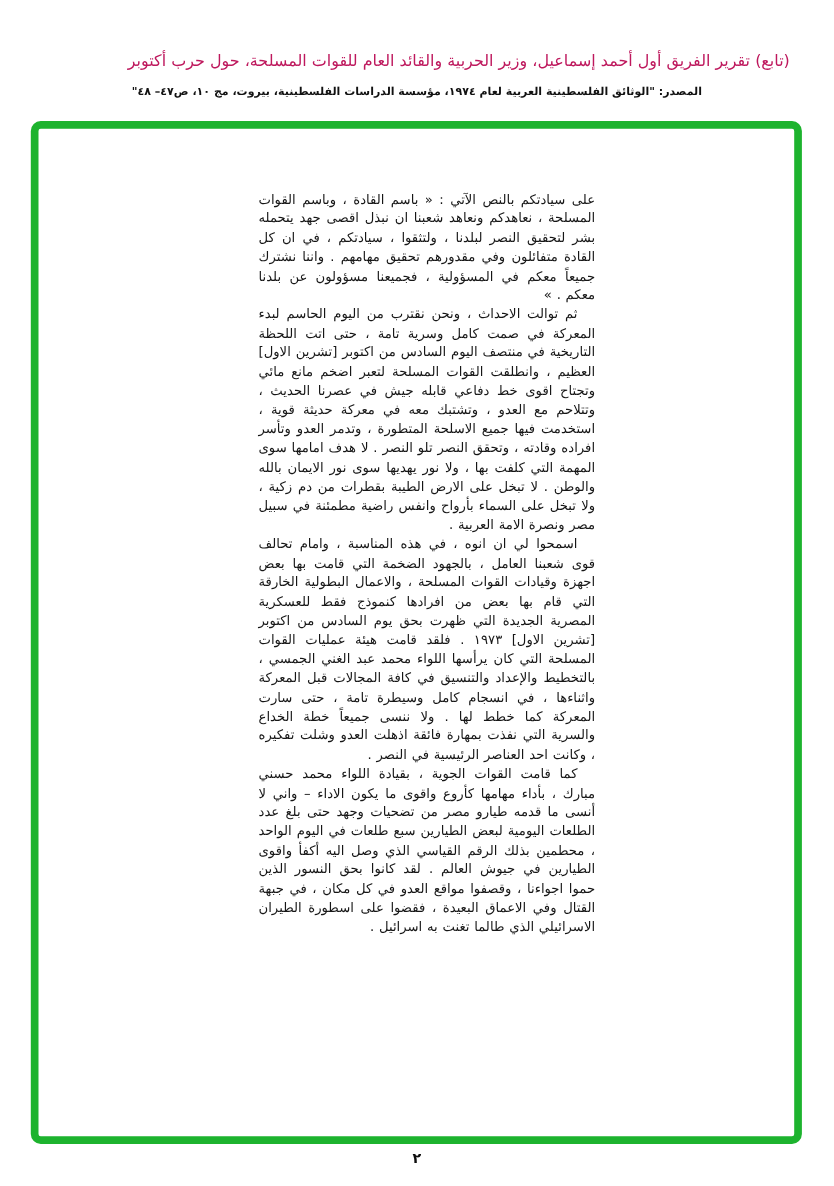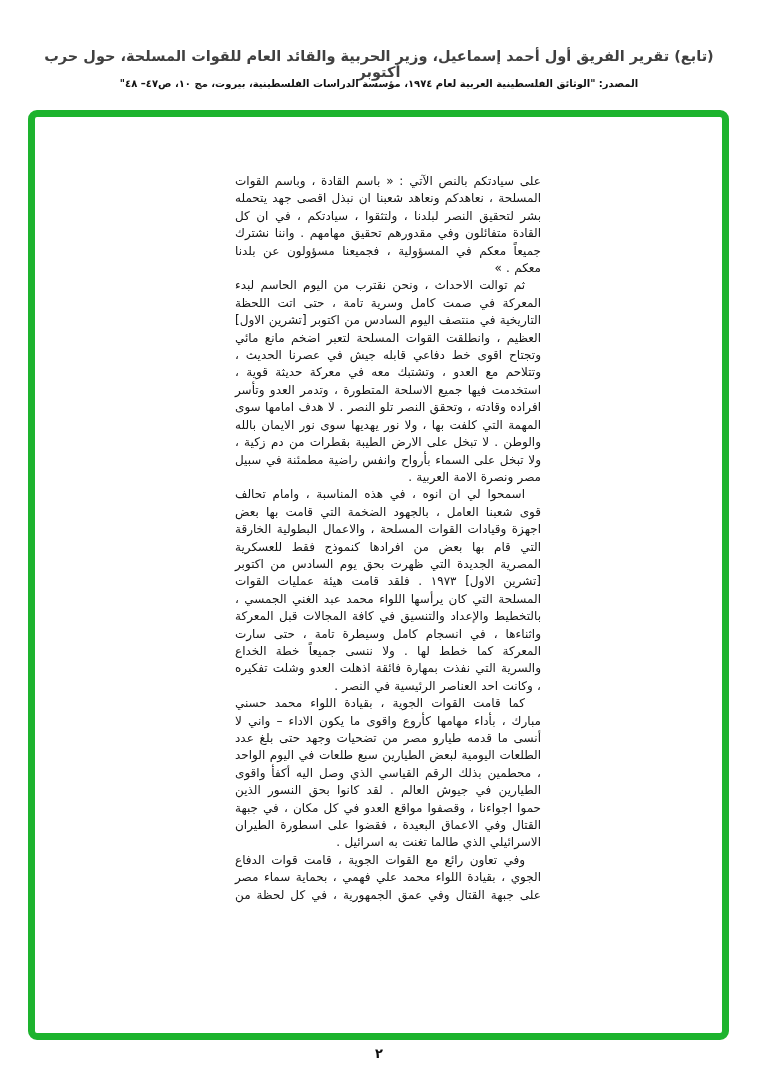--- a/index.html
+++ b/index.html
@@ -13,26 +13,26 @@
     height: 1078px;
     background: #ffffff;
     overflow: hidden;
     font-family: "DejaVu Sans", sans-serif;
   }
   .doc-title {
     position: absolute;
     top: 48px;
     left: 40px;
     right: 40px;
-    text-align: center;
+    text-align: right;
     direction: rtl;
     unicode-bidi: plaintext;
     font-size: 14.5px;
-    font-weight: bold;
-    color: #404040;
+    font-weight: normal;
+    color: #be185d;
     letter-spacing: 0;
   }
   .doc-source {
     position: absolute;
     top: 78px;
     left: 40px;
     right: 40px;
     text-align: center;
     direction: rtl;
     unicode-bidi: plaintext;
@@ -97,18 +97,17 @@
 
   <div class="doc-source">المصدر: "الوثائق الفلسطينية العربية لعام ١٩٧٤، مؤسسة الدراسات الفلسطينية، بيروت، مج ١٠، ص٤٧– ٤٨"</div>
 
   <div class="doc-frame" style="border-color: rgb(29, 179, 46);"></div>
 
   <div class="text-column" style="color: rgb(22, 22, 22);">
     <p class="no-indent">على سيادتكم بالنص الآتي : « باسم القادة ، وباسم القوات المسلحة ، نعاهدكم ونعاهد شعبنا ان نبذل اقصى جهد يتحمله بشر لتحقيق النصر لبلدنا ، ولتثقوا ، سيادتكم ، في ان كل القادة متفائلون وفي مقدورهم تحقيق مهامهم . واننا نشترك جميعاً معكم في المسؤولية ، فجميعنا مسؤولون عن بلدنا معكم . »</p>
     <p>ثم توالت الاحداث ، ونحن نقترب من اليوم الحاسم لبدء المعركة في صمت كامل وسرية تامة ، حتى اتت اللحظة التاريخية في منتصف اليوم السادس من اكتوبر [تشرين الاول] العظيم ، وانطلقت القوات المسلحة لتعبر اضخم مانع مائي وتجتاح اقوى خط دفاعي قابله جيش في عصرنا الحديث ، وتتلاحم مع العدو ، وتشتبك معه في معركة حديثة قوية ، استخدمت فيها جميع الاسلحة المتطورة ، وتدمر العدو وتأسر افراده وقادته ، وتحقق النصر تلو النصر . لا هدف امامها سوى المهمة التي كلفت بها ، ولا نور يهديها سوى نور الايمان بالله والوطن . لا تبخل على الارض الطيبة بقطرات من دم زكية ، ولا تبخل على السماء بأرواح وانفس راضية مطمئنة في سبيل مصر ونصرة الامة العربية .</p>
     <p>اسمحوا لي ان انوه ، في هذه المناسبة ، وامام تحالف قوى شعبنا العامل ، بالجهود الضخمة التي قامت بها بعض اجهزة وقيادات القوات المسلحة ، والاعمال البطولية الخارقة التي قام بها بعض من افرادها كنموذج فقط للعسكرية المصرية الجديدة التي ظهرت بحق يوم السادس من اكتوبر [تشرين الاول] ١٩٧٣ . فلقد قامت هيئة عمليات القوات المسلحة التي كان يرأسها اللواء محمد عبد الغني الجمسي ، بالتخطيط والإعداد والتنسيق في كافة المجالات قبل المعركة واثناءها ، في انسجام كامل وسيطرة تامة ، حتى سارت المعركة كما خطط لها . ولا ننسى جميعاً خطة الخداع والسرية التي نفذت بمهارة فائقة اذهلت العدو وشلت تفكيره ، وكانت احد العناصر الرئيسية في النصر .</p>
     <p>كما قامت القوات الجوية ، بقيادة اللواء محمد حسني مبارك ، بأداء مهامها كأروع واقوى ما يكون الاداء – واني لا أنسى ما قدمه طيارو مصر من تضحيات وجهد حتى بلغ عدد الطلعات اليومية لبعض الطيارين سبع طلعات في اليوم الواحد ، محطمين بذلك الرقم القياسي الذي وصل اليه أكفأ واقوى الطيارين في جيوش العالم . لقد كانوا بحق النسور الذين حموا اجواءنا ، وقصفوا مواقع العدو في كل مكان ، في جبهة القتال وفي الاعماق البعيدة ، فقضوا على اسطورة الطيران الاسرائيلي الذي طالما تغنت به اسرائيل .</p>
-    <p class="continued">وفي تعاون رائع مع القوات الجوية ، قامت قوات الدفاع الجوي ، بقيادة اللواء محمد علي فهمي ، بحماية سماء مصر على جبهة القتال وفي عمق الجمهورية ، في كل لحظة من</p>
   </div>
 
   <div class="page-number">٢</div>
 
 </div>
 
 </body></html>

